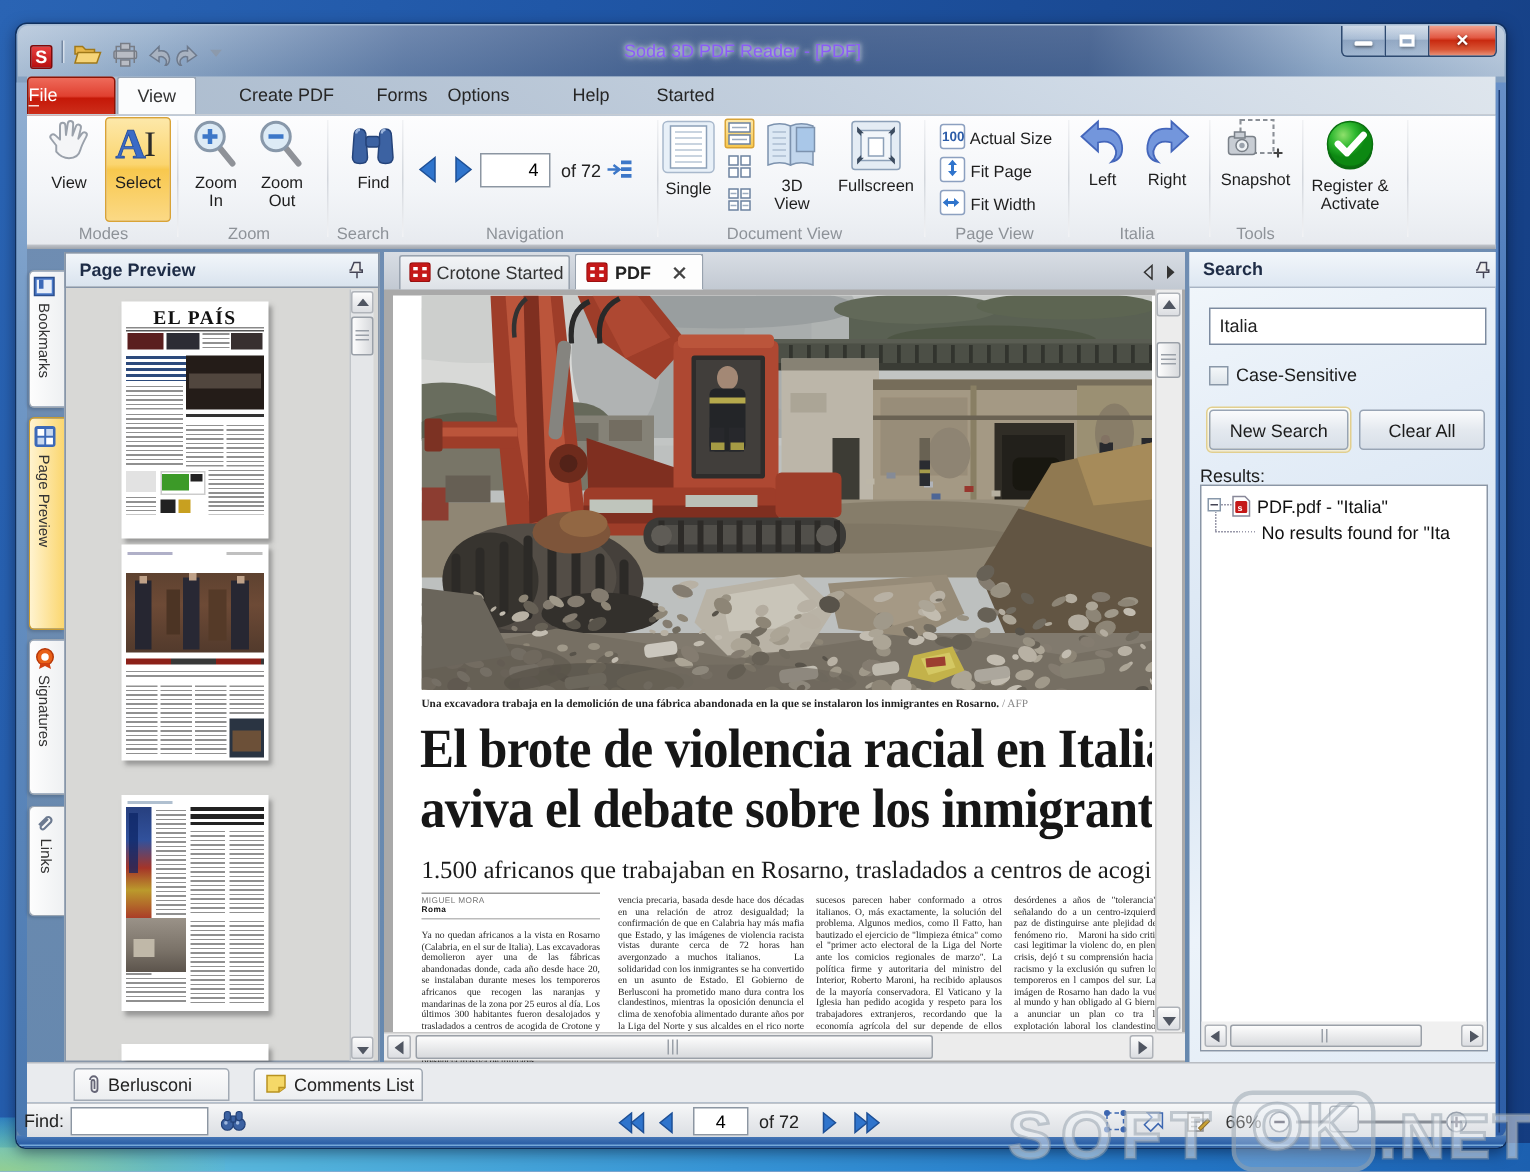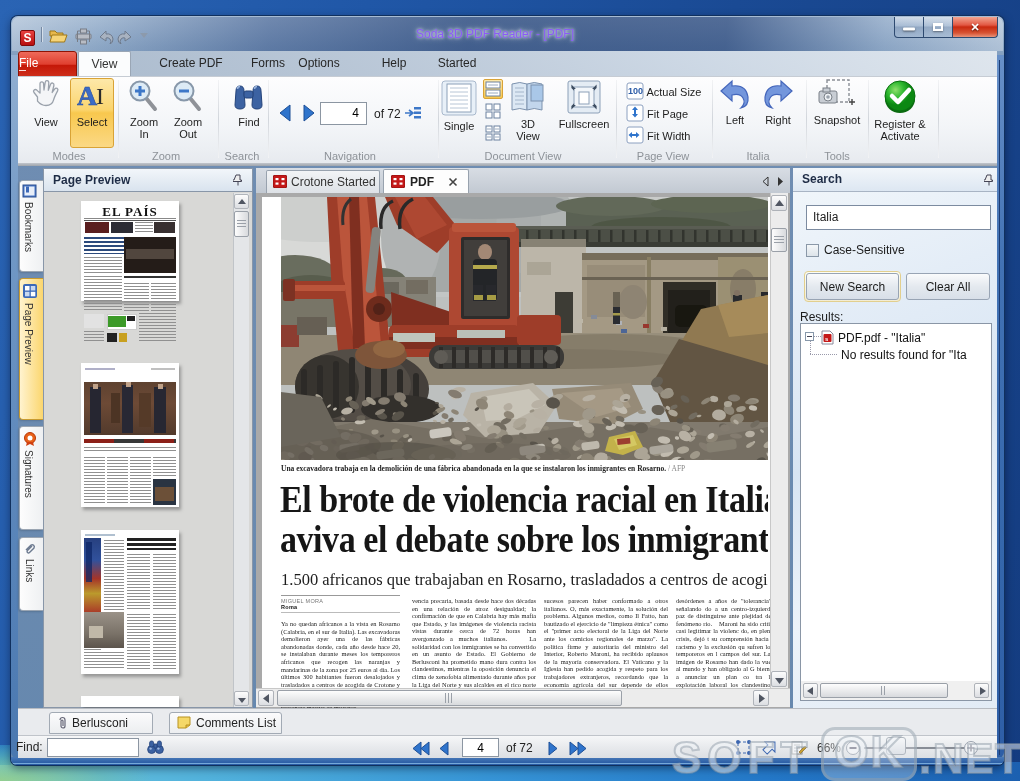--- a/index.html
+++ b/index.html
@@ -333,21 +333,21 @@
 <svg class="abs" style="left:238px;top:199px" width="8" height="6" viewBox="0 0 8 6">
     <path d="M4 0 L8 5 H0z" fill="#505662"></path>
   </svg>
 <div class="abs" style="left:234px;top:211px;width:15px;height:26px;background:linear-gradient(to right,#fdfdfd,#d8dadd);border:1px solid #9aa0a8;border-radius:2px"></div>
 <div class="abs" style="left:237px;top:220px;width:9px;height:1px;background:#9aa0a8;box-shadow:0 3px 0 #9aa0a8,0 6px 0 #9aa0a8"></div>
 <div class="abs" style="left:234px;top:691px;width:15px;height:15px;background:linear-gradient(#fcfcfc,#dcdee2);border:1px solid #b0b4ba;border-radius:2px"></div>
 <svg class="abs" style="left:238px;top:697px" width="8" height="6" viewBox="0 0 8 6">
     <path d="M4 6 L8 1 H0z" fill="#505662"></path>
   </svg>
 
-<div class="thumb" style="top:201px;height:100px">
+<div class="thumb" style="top:201px;height:158px">
   <div class="abs" style="left:14px;top:3px;width:70px;height:13px;font-family:'Liberation Serif',serif;font-weight:bold;font-size:13px;color:#111;text-align:center;letter-spacing:1px">EL PAÍS</div>
   <div class="abs" style="left:3px;top:17px;width:92px;height:3px;border-top:1px solid #888;border-bottom:1px solid #555"></div>
   <div class="abs" style="left:4px;top:21px;width:24px;height:11px;background:#5a1e1e"></div>
   <div class="abs" style="left:30px;top:21px;width:22px;height:11px;background:#2c2c34"></div>
   <div class="tl" style="left:54px;top:21px;width:18px;height:11px"></div>
   <div class="abs" style="left:73px;top:21px;width:21px;height:11px;background:#383030"></div>
   <div class="abs" style="left:3px;top:36px;width:40px;height:17px;background:repeating-linear-gradient(to bottom,#2c4a7c 0 2px,transparent 2px 4px)"></div>
   <div class="abs" style="left:43px;top:36px;width:52px;height:36px;background:#241c18"></div>
   <div class="abs" style="left:45px;top:48px;width:48px;height:10px;background:#5c5148;opacity:.8"></div>
   <div class="tl" style="left:3px;top:56px;width:38px;height:16px"></div>

